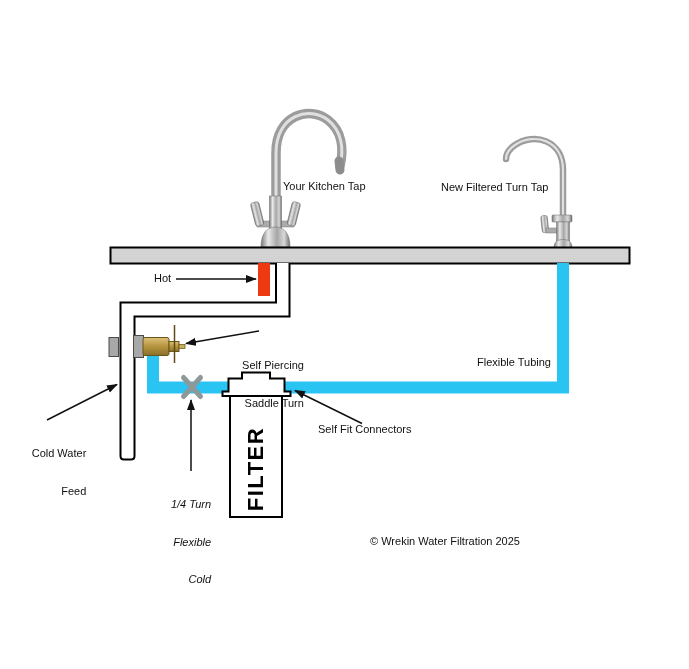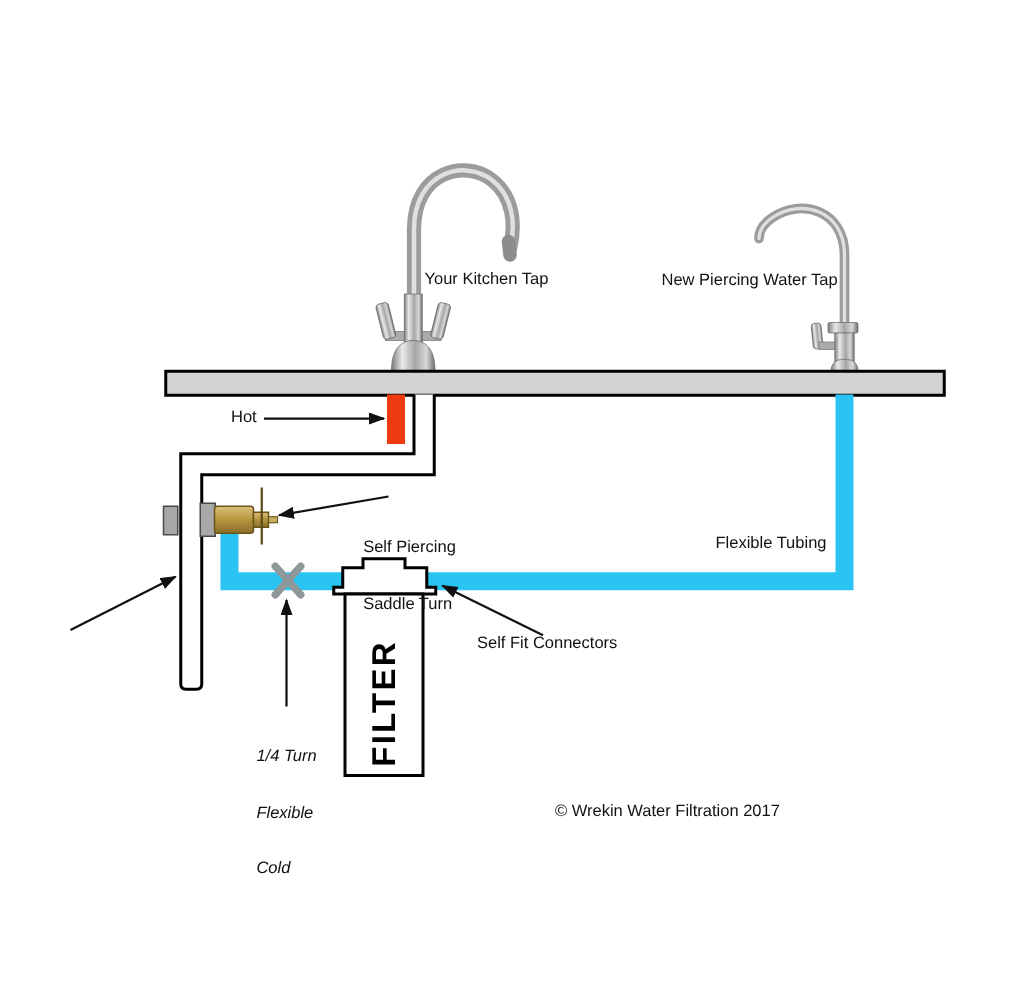--- a/index.html
+++ b/index.html
@@ -11,21 +11,21 @@
   }
   .stage{position:absolute;inset:0;width:689px;height:660px;}
   svg.diagram{position:absolute;left:0;top:0;}
   .lbl{
     position:absolute;
     font-size:11px;
     line-height:13px;
     white-space:pre;
     color:#111;
   }
-  .lbl.center{transform:translateX(-50%);text-align:left;line-height:12.5px;}
+  .lbl.center{transform:translateX(-50%);text-align:right;line-height:12.5px;}
   .filter-word{
     position:absolute;
     left:256px;top:469px;
     transform:translate(-50%,-50%) rotate(-90deg);
     font-size:22px;
     font-weight:700;
     letter-spacing:1.5px;
     color:#000;
   }
 </style>
@@ -112,37 +112,41 @@
       <line x1="176" y1="279" x2="256" y2="279" marker-end="url(#ah)"></line>
       <line x1="259" y1="331" x2="186" y2="343.5" marker-end="url(#ah)"></line>
       <line x1="47" y1="420" x2="117" y2="384.5" marker-end="url(#ah)"></line>
       <line x1="191" y1="471" x2="191" y2="400" marker-end="url(#ah)"></line>
       <line x1="362" y1="423.5" x2="295" y2="390.5" marker-end="url(#ah)"></line>
     </g>
   </svg>
 
   <div class="lbl" style="left:283px;top:180px;">Your Kitchen Tap</div>
 
-  <div class="lbl" style="left:441px;top:181px;">New Piercing Water Tap</div>
+  <div class="lbl" style="left:441px;top:181px;">New Filtered Turn Tap</div>
 
   <div class="lbl" style="left:154px;top:272px;">Hot</div>
 
   <div class="lbl center" style="left:273px;top:334px;">
     <div>Self Piercing</div>
     <div>Saddle Turn</div>
   </div>
 
   <div class="lbl" style="left:477px;top:356px;">Flexible Tubing</div>
 
+  <div class="lbl center" style="left:59px;top:422px;">
+    <div>Cold Water</div>
+    <div>Feed</div>
+  </div>
 
   <div class="lbl center" style="left:191px;top:473px;font-style:italic;">
     <div>1/4 Turn</div>
     <div>Flexible</div>
     <div>Cold</div>
   </div>
 
   <div class="lbl" style="left:318px;top:423px;">Self Fit Connectors</div>
 
   <div class="filter-word">FILTER</div>
 
-  <div class="lbl" style="left:370px;top:535px;">© Wrekin Water Filtration 2017</div>
+  <div class="lbl" style="left:370px;top:535px;">© Wrekin Water Filtration 2025</div>
 
 </div>
 
 </body></html>

